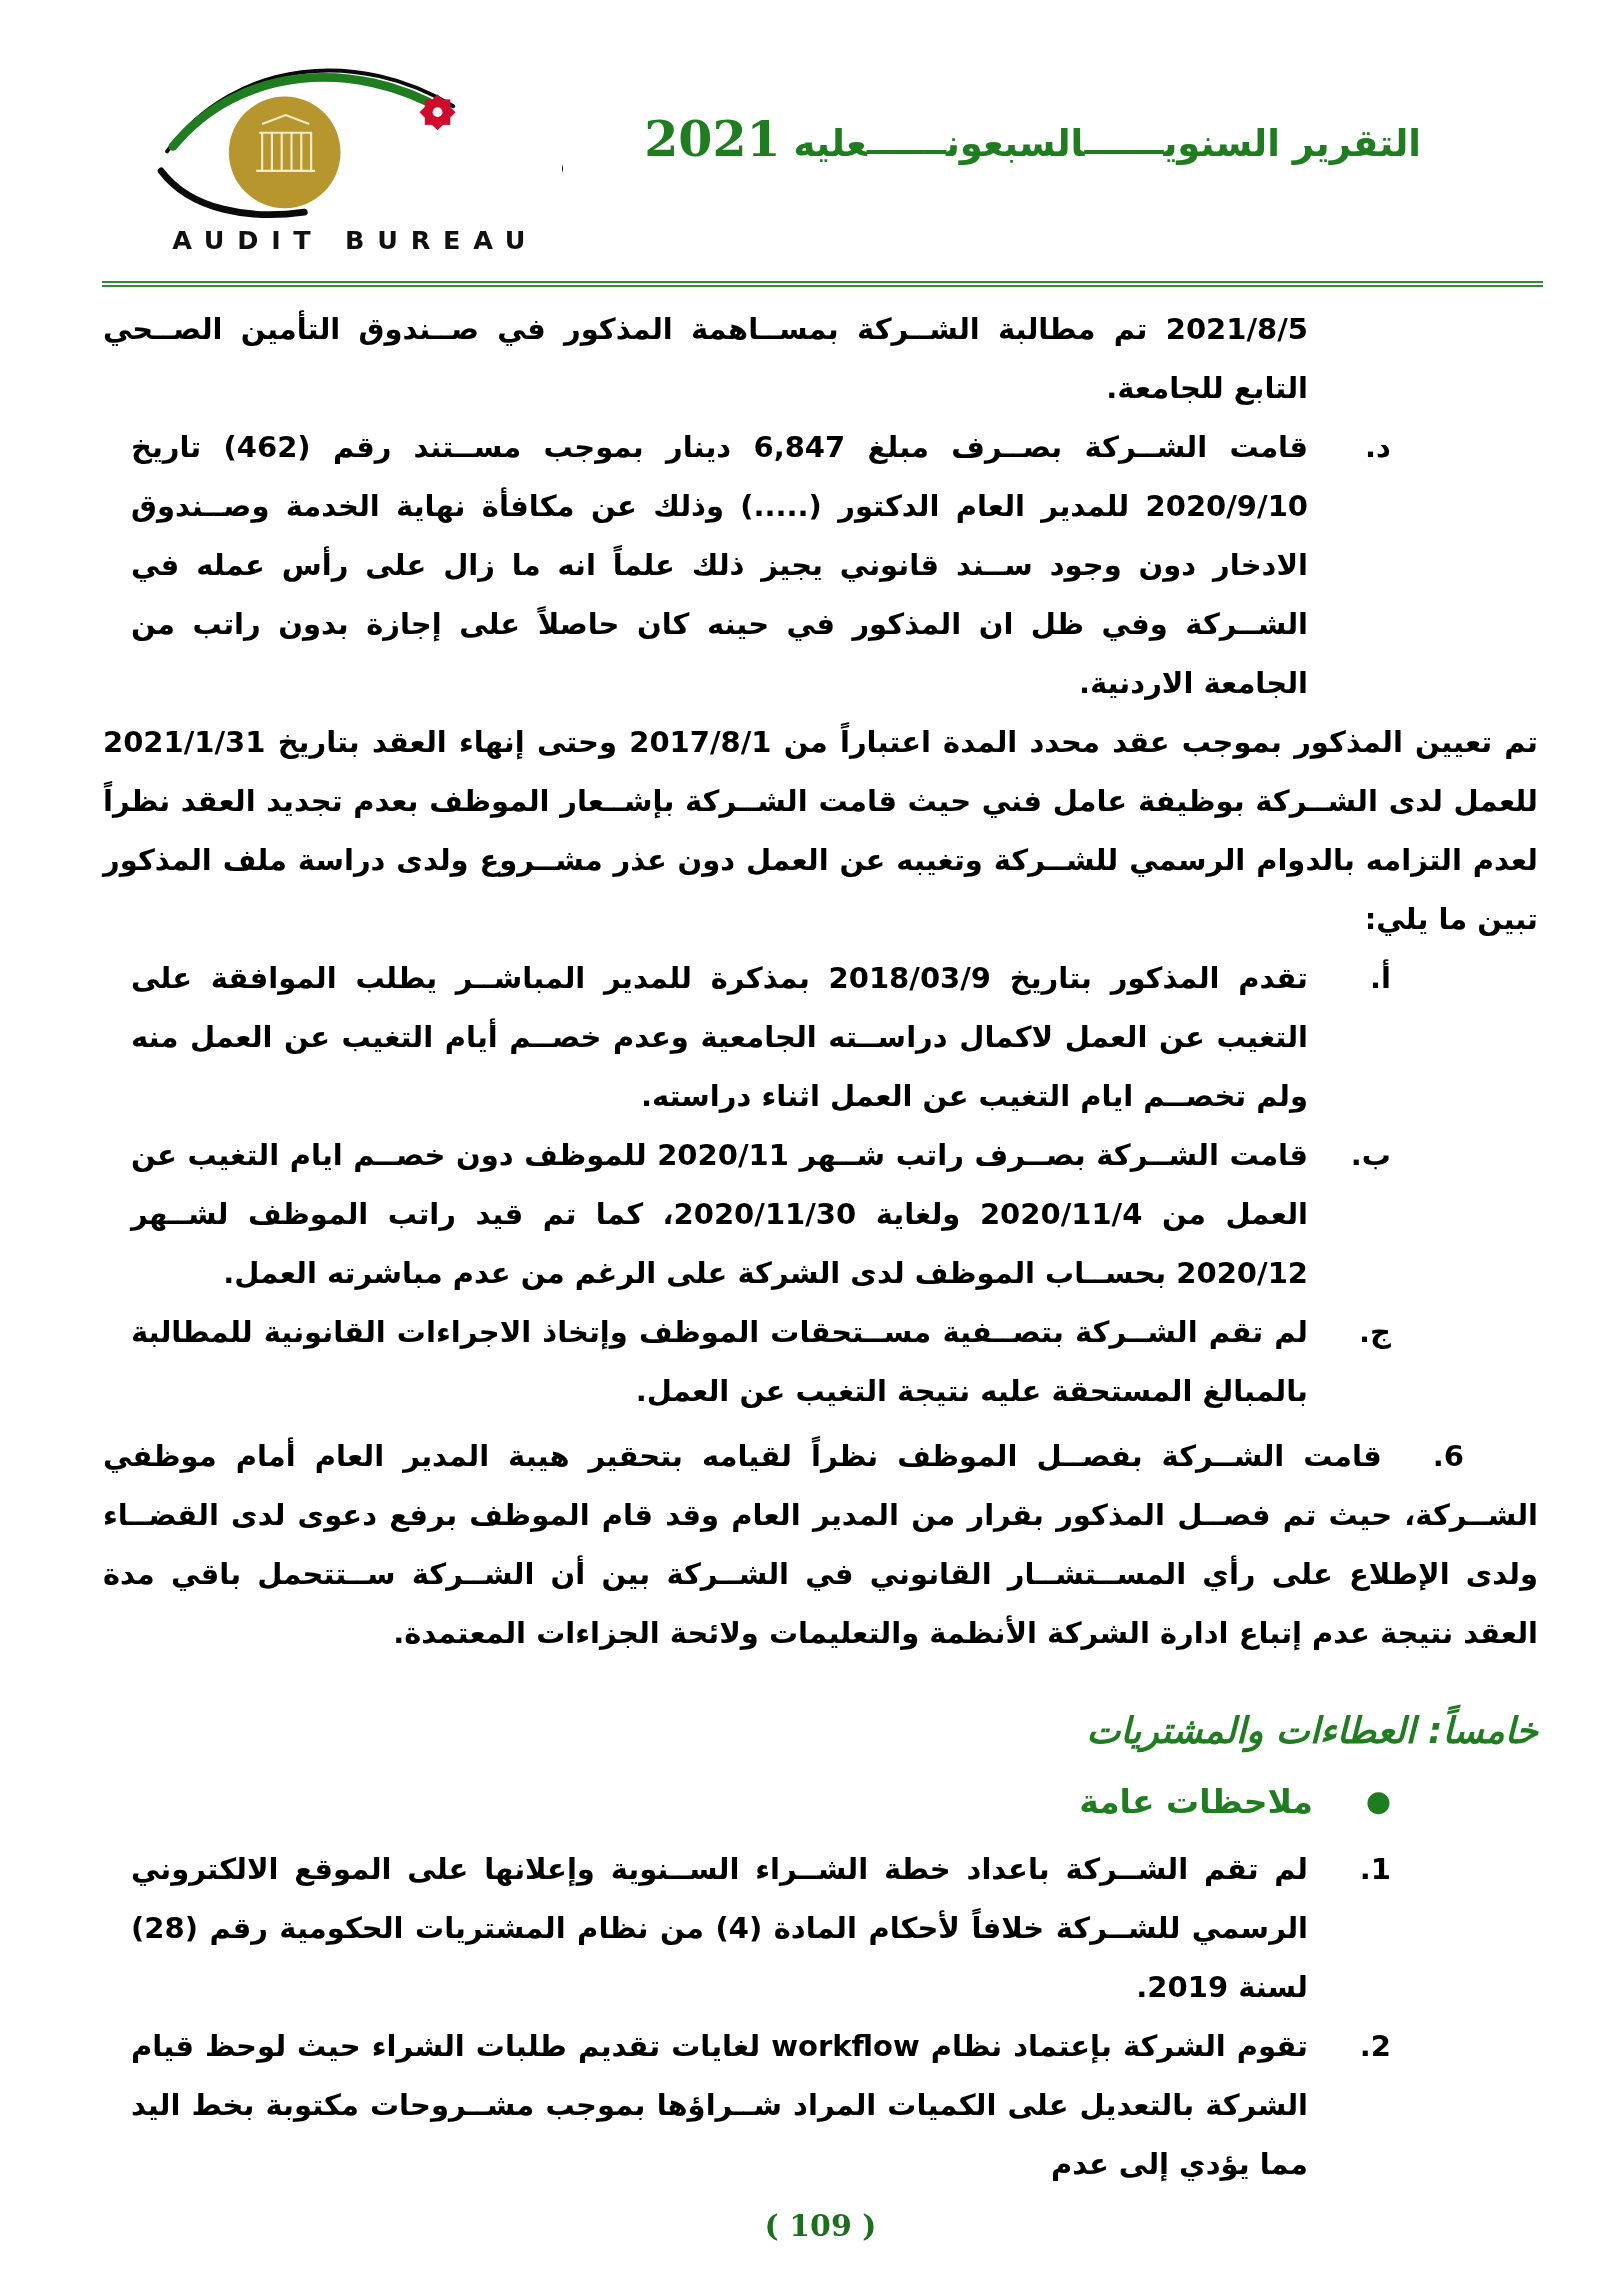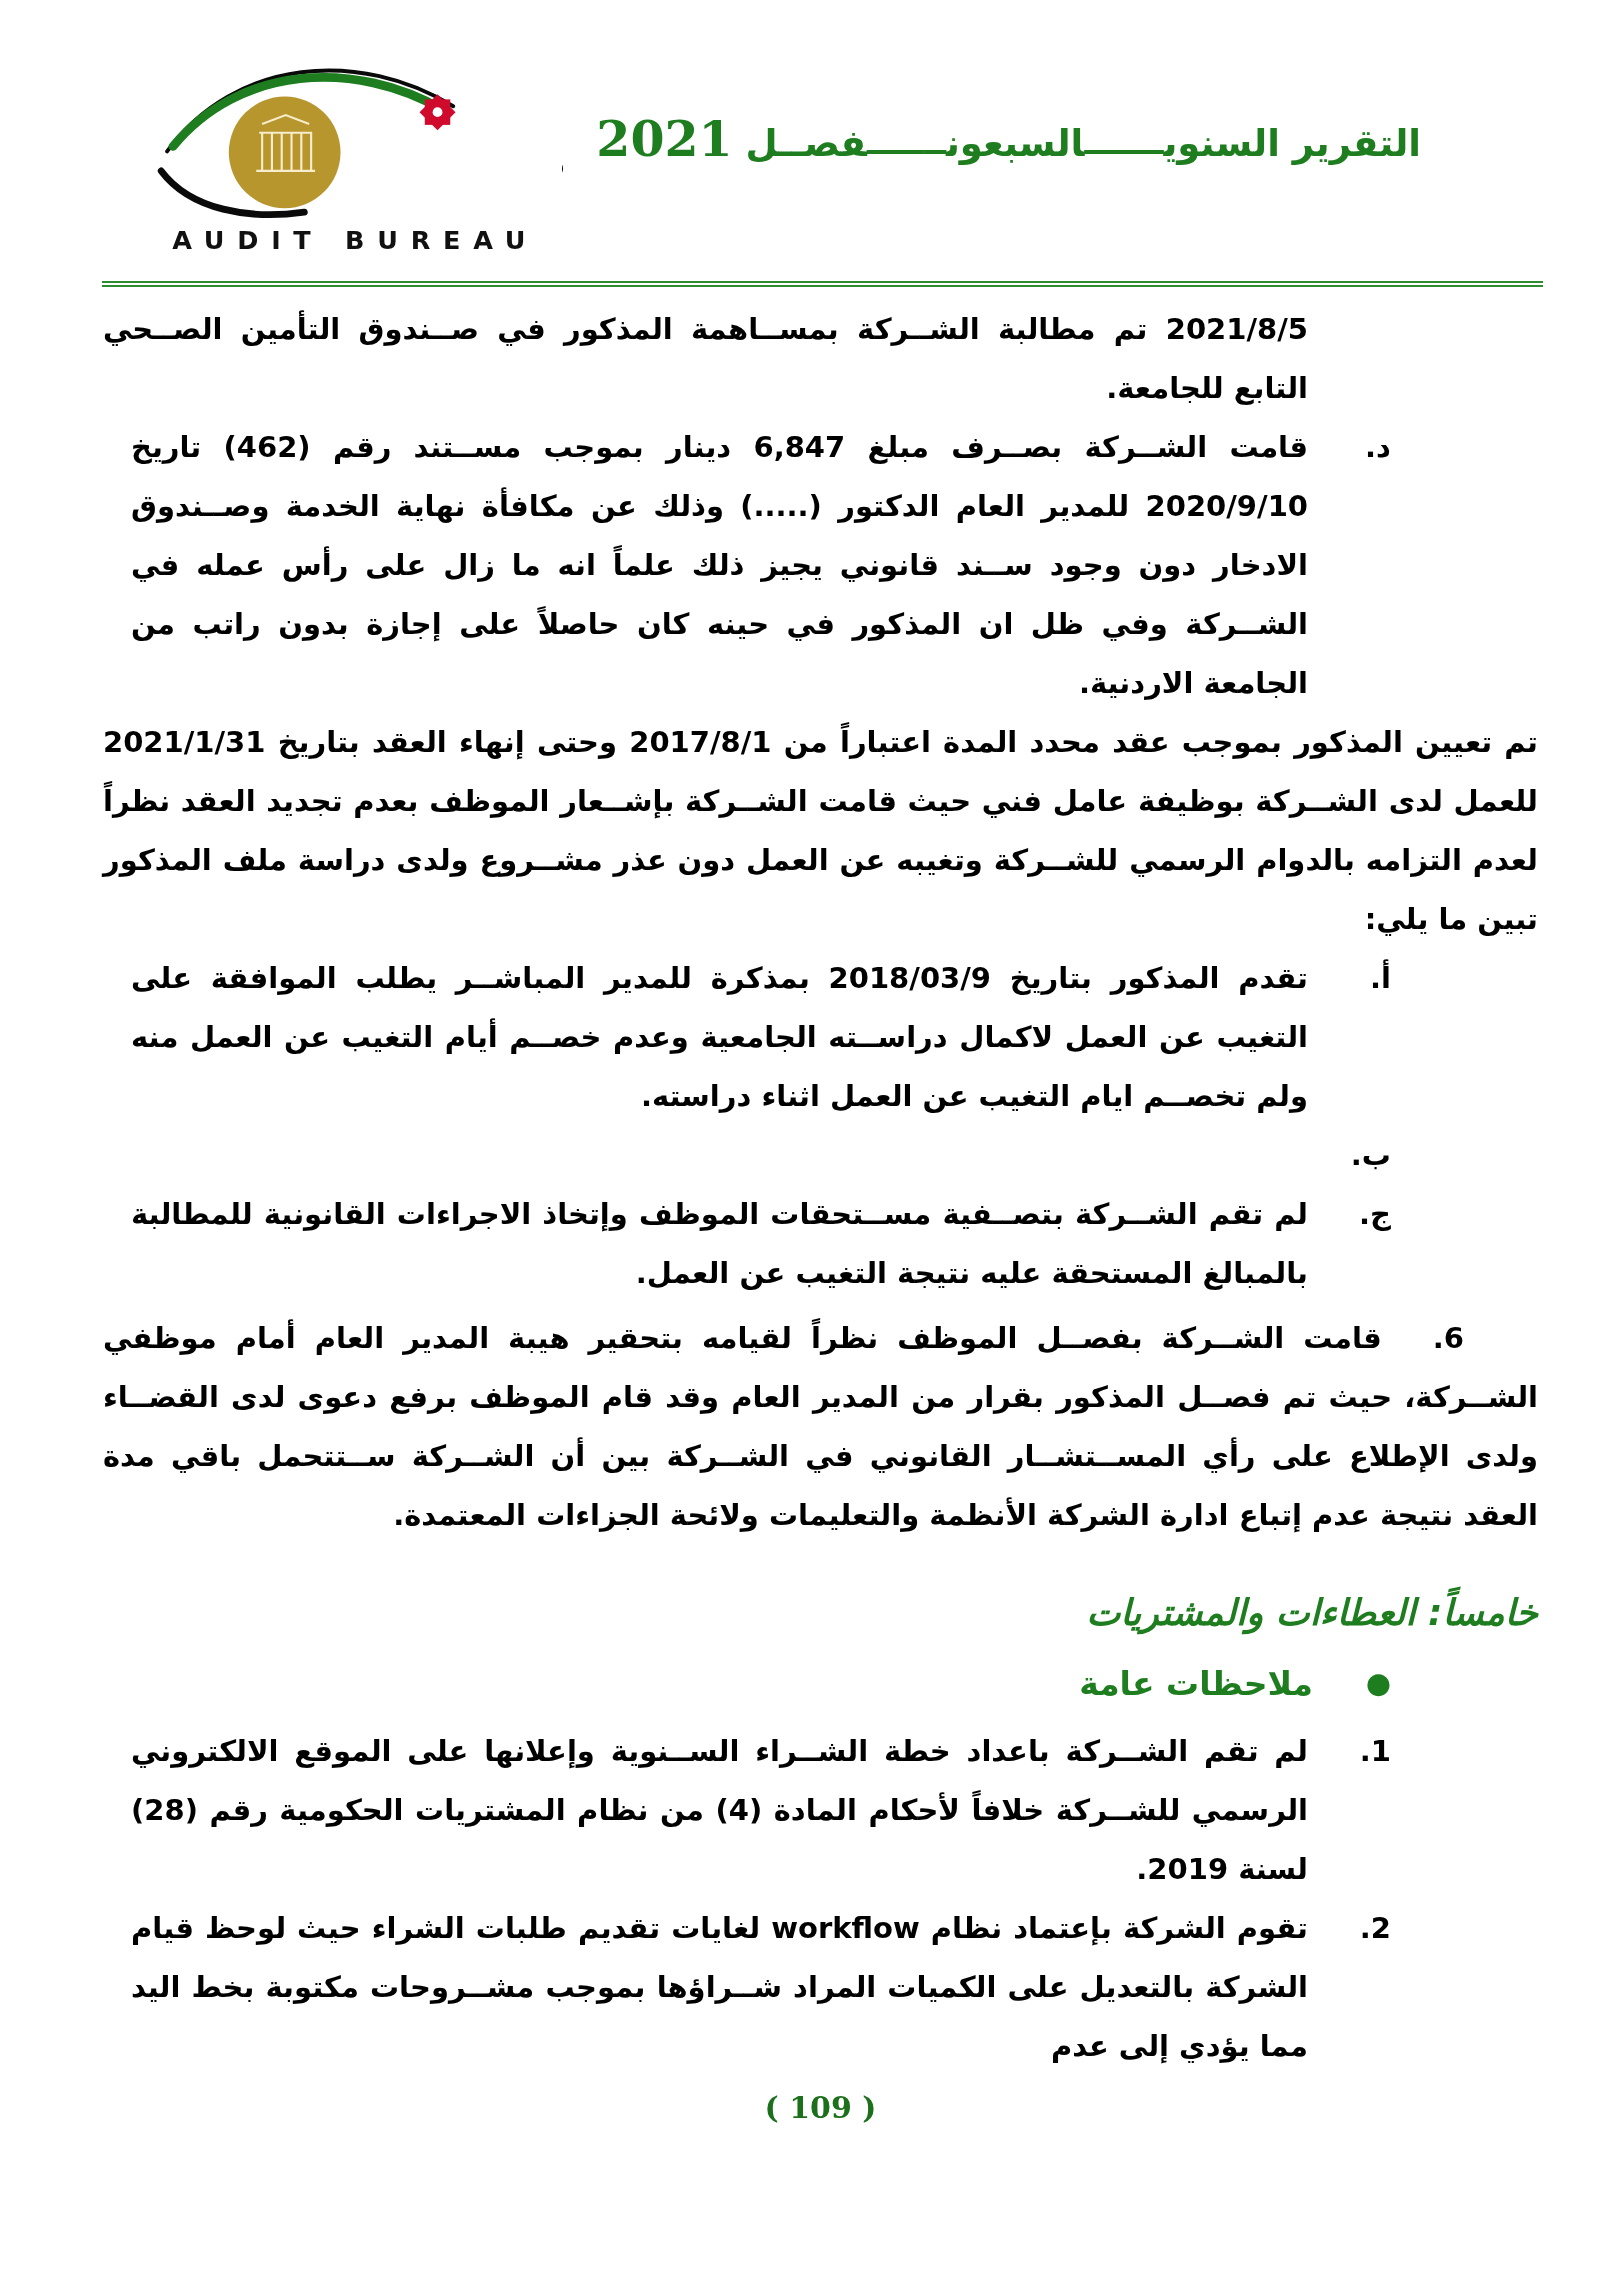--- a/index.html
+++ b/index.html
@@ -114,21 +114,21 @@
         <rect class="red-star" x="-13" y="-13" width="26" height="26"></rect>
         <rect class="red-star" x="-13" y="-13" width="26" height="26" transform="rotate(45)"></rect>
         <circle r="5" fill="#ffffff"></circle>
       </g>
 
       <text class="callig" x="447" y="158" text-anchor="end">ديوان المحاسبة</text>
       <text class="latin" x="240" y="232" text-anchor="middle">AUDIT BUREAU</text>
     </svg>
 
     <div class="report-title">
-      <span>التقرير السنوي</span><span class="swash">ـــــــ</span><span>السبعون</span><span class="swash">ـــــــ</span><span>فصــل</span>
+      <span>التقرير السنوي</span><span class="swash">ـــــــ</span><span>السبعون</span><span class="swash">ـــــــ</span><span>عليه</span>
       <span class="title-year">2021</span>
     </div>
 
     <div class="header-rule"></div>
   </div>
 
   <div class="content">
 
     <p class="p-cont jus">2021/8/5 تم مطالبة الشــركة بمســاهمة المذكور في صــندوق التأمين الصــحي التابع للجامعة.</p>
 
@@ -139,20 +139,21 @@
 
     <p class="fullwidth jus">تم تعيين المذكور بموجب عقد محدد المدة اعتباراً من 2017/8/1 وحتى إنهاء العقد بتاريخ 2021/1/31 للعمل لدى الشــركة بوظيفة عامل فني حيث قامت الشــركة بإشــعار الموظف بعدم تجديد العقد نظراً لعدم التزامه بالدوام الرسمي للشــركة وتغيبه عن العمل دون عذر مشــروع ولدى دراسة ملف المذكور تبين ما يلي:</p>
 
     <div class="item-l2">
       <span class="l2-marker">أ.</span>
       <div class="l2-body">تقدم المذكور بتاريخ 2018/03/9 بمذكرة للمدير المباشــر يطلب الموافقة على التغيب عن العمل لاكمال دراســته الجامعية وعدم خصــم أيام التغيب عن العمل منه ولم تخصــم ايام التغيب عن العمل اثناء دراسته.</div>
     </div>
 
     <div class="item-l2">
       <span class="l2-marker">ب.</span>
+      <div class="l2-body">قامت الشــركة بصــرف راتب شــهر 2020/11 للموظف دون خصــم ايام التغيب عن العمل من 2020/11/4 ولغاية 2020/11/30، كما تم قيد راتب الموظف لشــهر 2020/12 بحســاب الموظف لدى الشركة على الرغم من عدم مباشرته العمل.</div>
     </div>
 
     <div class="item-l2">
       <span class="l2-marker">ج.</span>
       <div class="l2-body">لم تقم الشــركة بتصــفية مســتحقات الموظف وإتخاذ الاجراءات القانونية للمطالبة بالمبالغ المستحقة عليه نتيجة التغيب عن العمل.</div>
     </div>
 
     <div class="item-l1 jus">
       <span>6.</span><span class="tab"></span><span>قامت الشــركة بفصــل الموظف نظراً لقيامه بتحقير هيبة المدير العام أمام موظفي الشــركة، حيث تم فصــل المذكور بقرار من المدير العام وقد قام الموظف برفع دعوى لدى القضــاء ولدى الإطلاع على رأي المســتشــار القانوني في الشــركة بين أن الشــركة ســتتحمل باقي مدة العقد نتيجة عدم إتباع ادارة الشركة الأنظمة والتعليمات ولائحة الجزاءات المعتمدة.</span>
     </div>

